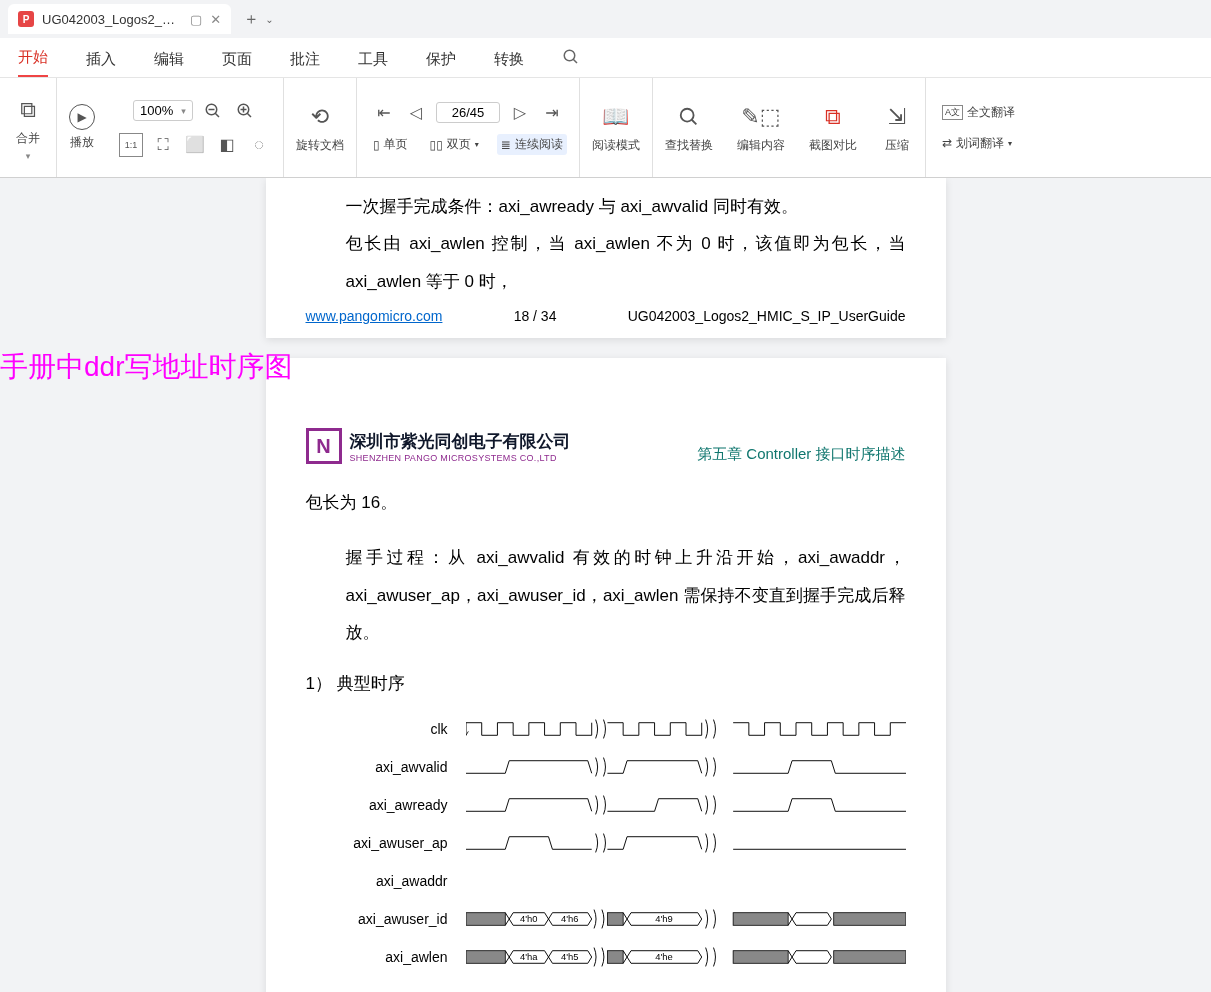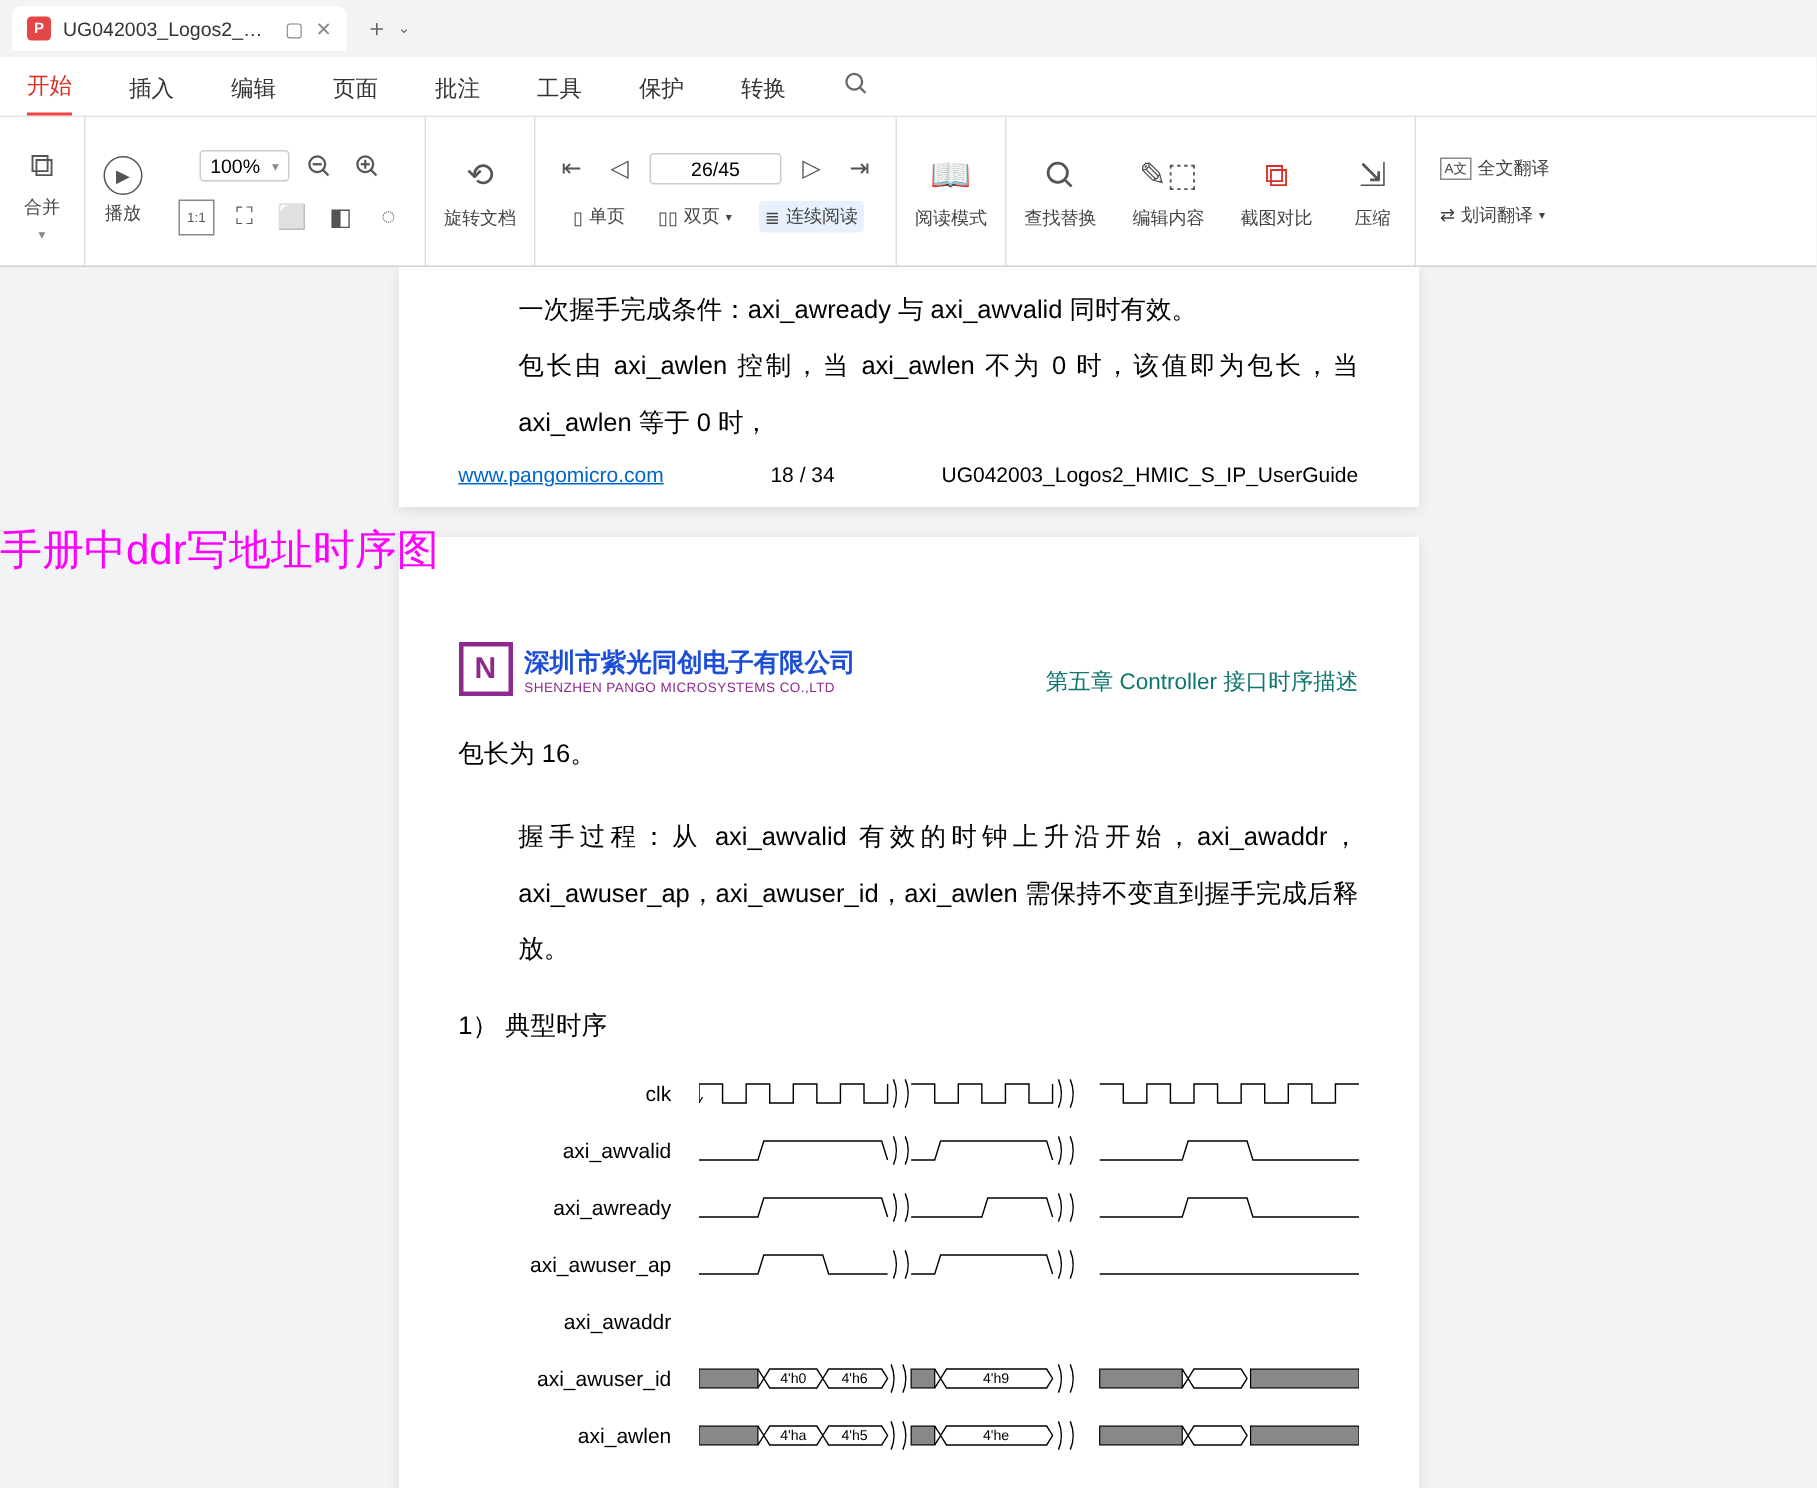--- a/index.html
+++ b/index.html
@@ -24,39 +24,39 @@
 .toolbar { height: 100px; background: #fff; display: flex; align-items: center; border-bottom: 1px solid #d0d0d0; }
 .tool-group { display: flex; flex-direction: column; align-items: center; padding: 0 12px; height: 100%; justify-content: center; gap: 4px; }
 .tool-group.bordered { border-right: 1px solid #e0e0e0; }
 .tool-row { display: flex; align-items: center; gap: 8px; }
 .tool-icon { width: 24px; height: 24px; display: flex; align-items: center; justify-content: center; color: #555; cursor: pointer; font-size: 16px; }
 .tool-icon.large { width: 32px; height: 32px; font-size: 22px; }
 .tool-label { font-size: 12px; color: #444; }
 .tool-btn { display: flex; align-items: center; gap: 4px; font-size: 12px; color: #444; cursor: pointer; padding: 2px 4px; }
 .tool-btn.active { background: #e8f0fe; border-radius: 3px; }
 .zoom-select { display: flex; align-items: center; border: 1px solid #ccc; border-radius: 3px; padding: 2px 6px; font-size: 13px; gap: 8px; }
-.page-input { width: 88px; border: 1px solid #ccc; border-radius: 3px; text-align: center; font-size: 13px; padding: 2px; }
+.page-input { width: 64px; border: 1px solid #ccc; border-radius: 3px; text-align: center; font-size: 13px; padding: 2px; }
 
 
 .doc-area { background: #f2f3f5; height: calc(992px - 178px); overflow: auto; position: relative; }
 .page { background: #fff; width: 680px; margin: 0 auto 20px auto; box-shadow: 0 2px 8px rgba(0,0,0,0.1); padding: 20px 40px; position: relative; }
 .page.first { margin-top: 0; padding-top: 10px; }
 
 .annotation { position: absolute; left: 0; top: 170px; color: #ff00ff; font-size: 28px; font-weight: 500; z-index: 10; }
 
 .body-text { font-size: 17px; color: #000; line-height: 2.2; text-align: justify; margin-left: 40px; }
 .body-text.noindent { margin-left: 0; }
 .footer-row { display: flex; justify-content: space-between; font-size: 14px; margin-top: 8px; }
 .footer-link { color: #0066cc; text-decoration: underline; }
 
 .company-header { display: flex; justify-content: space-between; align-items: flex-end; margin-bottom: 20px; padding-top: 50px; }
 .logo-block { display: flex; align-items: center; gap: 8px; }
 .logo-sq { width: 36px; height: 36px; border: 3px solid #8e2a8e; display: flex; align-items: center; justify-content: center; color: #8e2a8e; font-weight: bold; font-size: 20px; }
 .logo-text { display: flex; flex-direction: column; }
-.logo-cn { color: #1d4ed8; font-size: 17px; font-weight: bold; }
+.logo-cn { color: #0f172a; font-size: 17px; font-weight: bold; }
 .logo-en { color: #8e2a8e; font-size: 9px; letter-spacing: 0.3px; }
 .chapter-title { font-size: 15px; color: #0f766e; }
 
 .section-num { font-size: 17px; margin: 20px 0 10px 0; }
 
 
 .timing { margin: 15px 0 15px 0; }
 .timing-row { display: flex; align-items: center; height: 38px; }
 .sig-label { width: 160px; text-align: right; padding-right: 18px; font-size: 14px; font-family: Arial; }
 .sig-wave { flex: 1; height: 28px; position: relative; }

